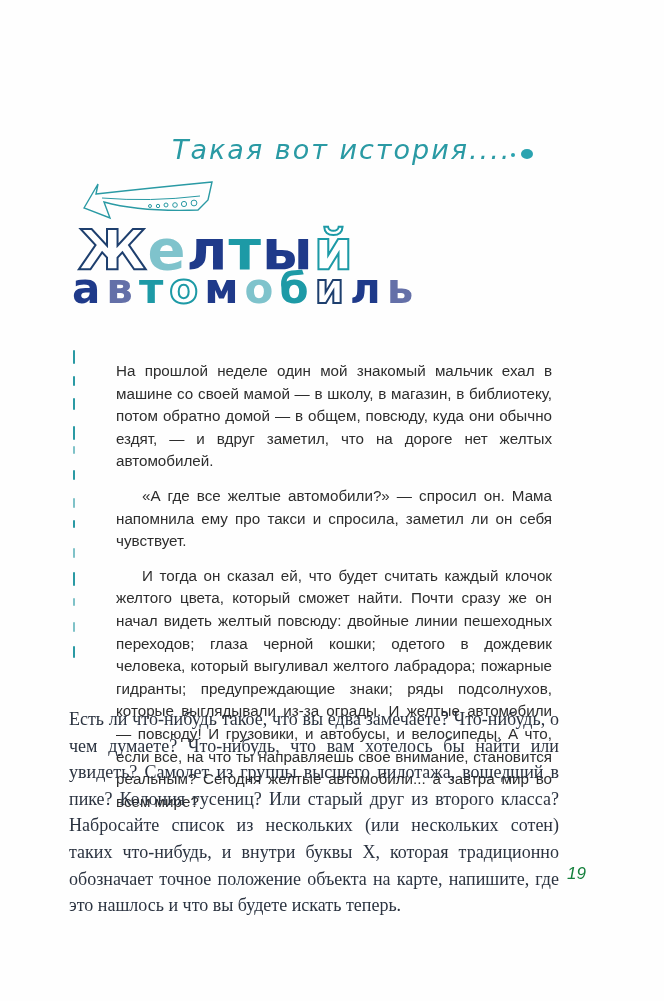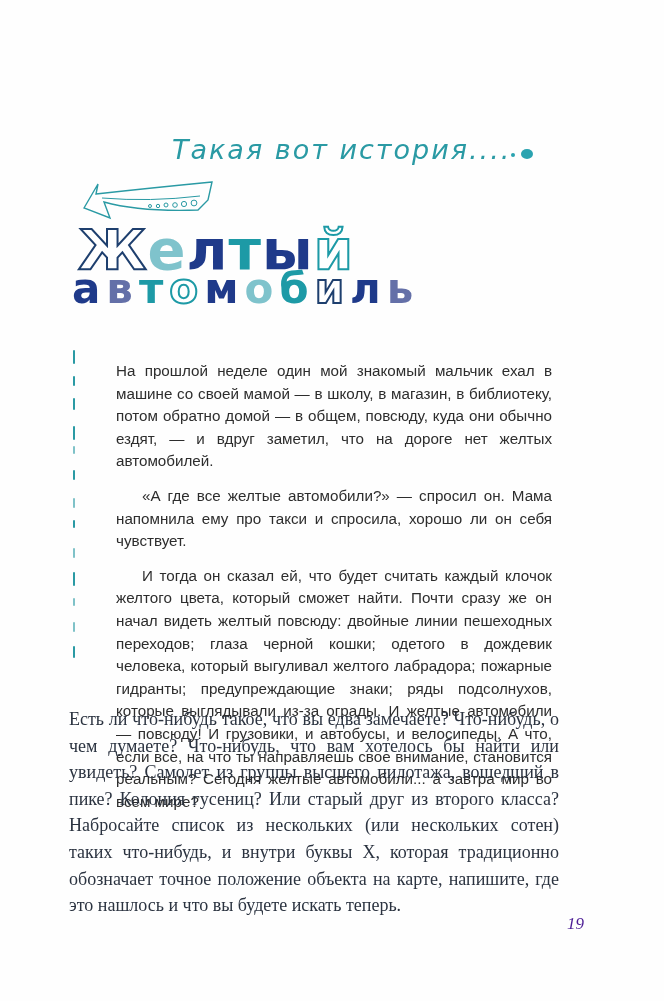--- a/index.html
+++ b/index.html
@@ -18,21 +18,21 @@
   .c-teal { color:#1d9aa6; }
   .c-light { color:#7fc3cc; }
   .c-slate { color:#6470a8; }
   .ringo { color:#fff; -webkit-text-stroke:2px #1d9aa6; }
   .story { position:absolute; left:104px; top:348px; width:460px; font-family:"Liberation Sans", sans-serif; font-size:15.2px; line-height:22.6px; color:#2d2d2d; text-align:justify; }
   .story p { margin:12px; }
   .story p.ind { text-indent:26px; }
   .ticks { position:absolute; left:71px; top:350px; width:8px; height:330px; }
   .ticks i { position:absolute; left:2px; width:2px; background:#2a9aa4; border-radius:1px; }
   .prompt { position:absolute; left:69px; top:706px; width:490px; font-family:"Liberation Serif", serif; font-size:18px; line-height:26.6px; color:#2b3340; text-align:justify; }
-  .pagenum { position:absolute; left:567px; top:914px; font-family:Liberation Serif, serif; font-size:17px; color:#4c1d95; font-style:italic; }
+  .pagenum { position:absolute; left:567px; top:864px; font-family:Liberation Sans, sans-serif; font-size:17px; color:#15803d; font-style:italic; }
 </style>
 </head>
 <body>
 
 <div class="page">
 
   <div class="kicker">
     <span>Такая вот история....</span>
     <span class="splat"></span>
   </div>
@@ -67,20 +67,20 @@
       <i style="top:170px;height:8px"></i>
       <i style="top:198px;height:10px;opacity:.6"></i>
     <i style="top:222px;height:14px"></i>
       <i style="top:248px;height:8px;opacity:.6"></i>
       <i style="top:272px;height:10px;opacity:.6"></i>
     <i style="top:296px;height:12px"></i>
   </div>
 
   <div class="story">
     <p>На прошлой неделе один мой знакомый мальчик ехал в машине со своей мамой — в школу, в магазин, в библиотеку, потом обратно домой — в общем, повсюду, куда они обычно ездят, — и вдруг заметил, что на дороге нет желтых автомобилей.</p>
-    <p class="ind">«А где все желтые автомобили?» — спросил он. Мама напомнила ему про такси и спросила, хорошо ли он себя чувствует.</p>
+    <p class="ind">«А где все желтые автомобили?» — спросил он. Мама напомнила ему про такси и спросила, заметил ли он себя чувствует.</p>
     <p class="ind">И тогда он сказал ей, что будет считать каждый клочок желтого цвета, который сможет найти. Почти сразу же он начал видеть желтый повсюду: двойные линии пешеходных переходов; глаза черной кошки; одетого в дождевик человека, который выгуливал желтого лабрадора; пожарные гидранты; предупреждающие знаки; ряды подсолнухов, которые выглядывали из-за ограды. И желтые автомобили — повсюду! И грузовики, и автобусы, и велосипеды. А что, если все, на что ты направляешь свое внимание, становится реальным? Сегодня желтые автомобили... а завтра мир во всем мире?</p>
   </div>
 
   <div class="prompt">Есть ли что-нибудь такое, что вы едва замечаете? Что-нибудь, о чем думаете? Что-нибудь, что вам хотелось бы найти или увидеть? Самолет из группы высшего пилотажа, вошедший в пике? Колония гусениц? Или старый друг из второго класса? Набросайте список из нескольких (или нескольких сотен) таких что-нибудь, и внутри буквы X, которая традиционно обозначает точное положение объекта на карте, напишите, где это нашлось и что вы будете искать теперь.</div>
 
   <div class="pagenum">19</div>
 </div>
 
 </body></html>

